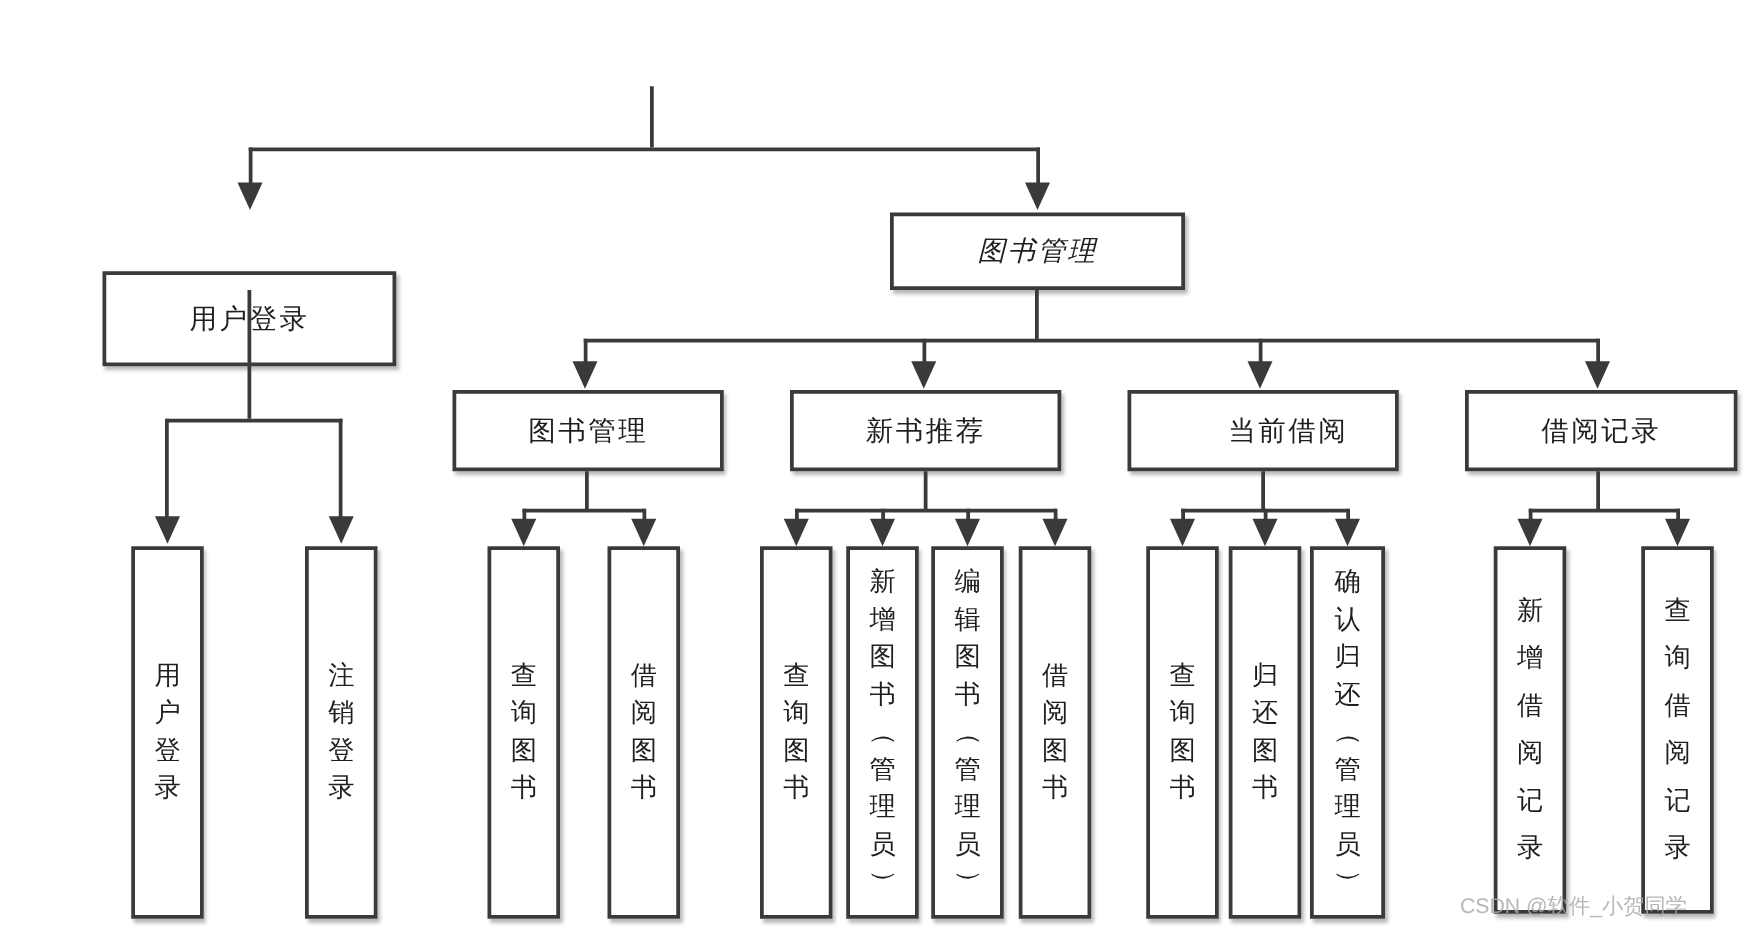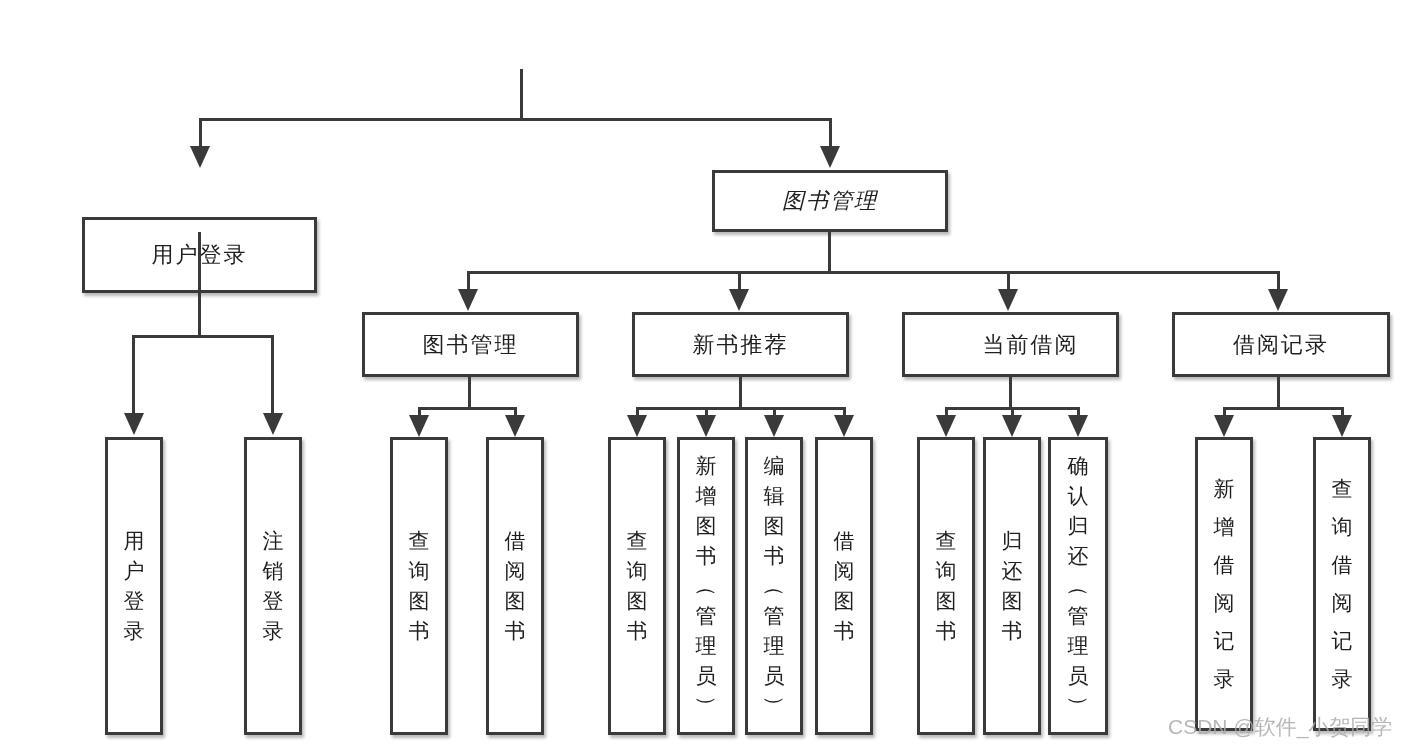--- a/index.html
+++ b/index.html
@@ -21,21 +21,21 @@
   .sp39 .vchar{height:38px;line-height:38px;}
   .rot{transform:rotate(90deg);}
   .ln{position:absolute;background:#3a3a3a;}
   .ah{
     position:absolute;width:0;height:0;
     border-left:10px solid transparent;border-right:10px solid transparent;
     border-top:22px solid #3a3a3a;
   }
   .watermark{
     position:absolute;left:1168px;top:713px;z-index:5;white-space:nowrap;
-    font-size:21px;color:rgba(170,170,170,0.85);
+    font-size:17px;color:rgba(170,170,170,0.85);
   }
 </style>
 </head>
 <body>
 
 <div class="canvas">
 
 
   <div class="box hbox" style="left:82px;top:170px;width:235px;height:76px;margin-top:47px;">
     <span>用户登录</span>

